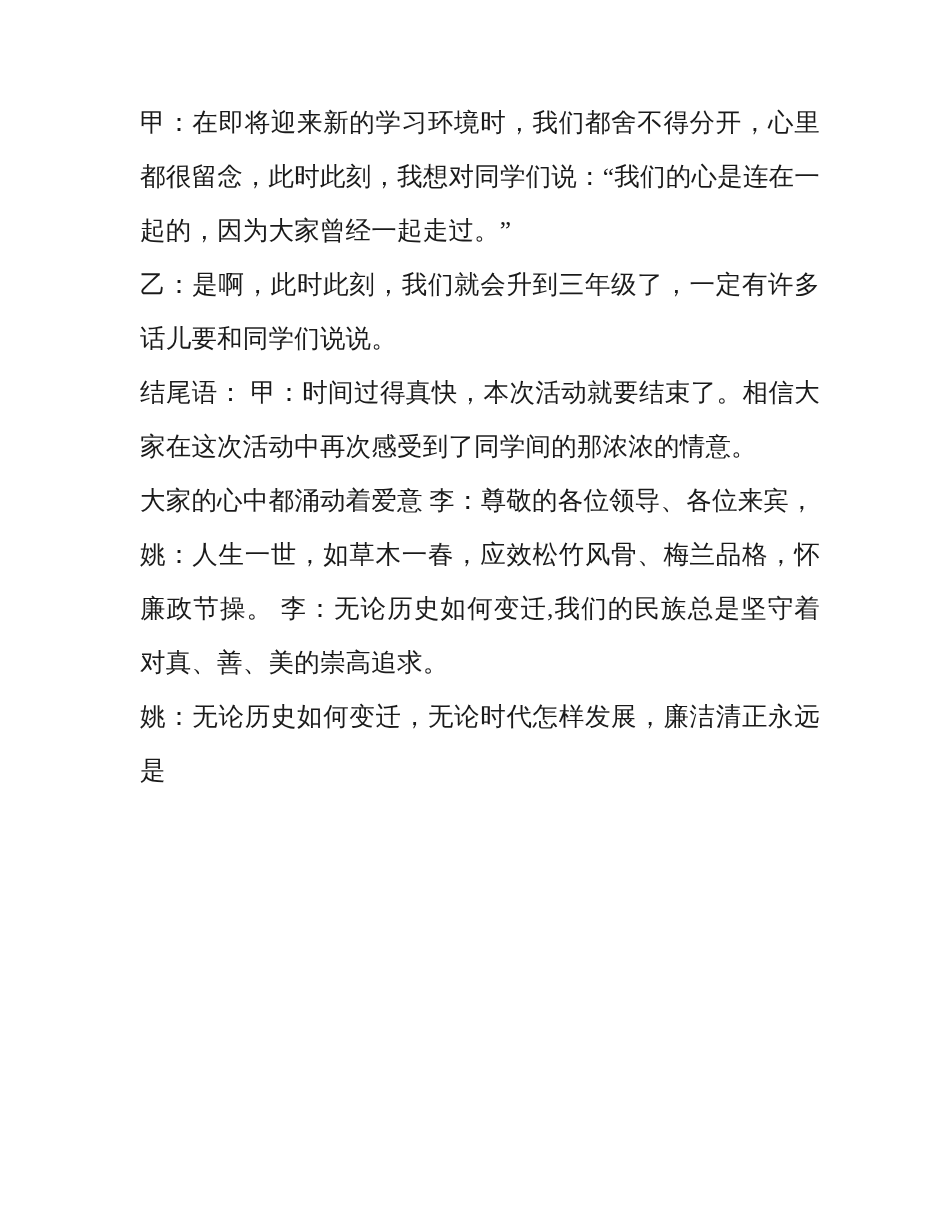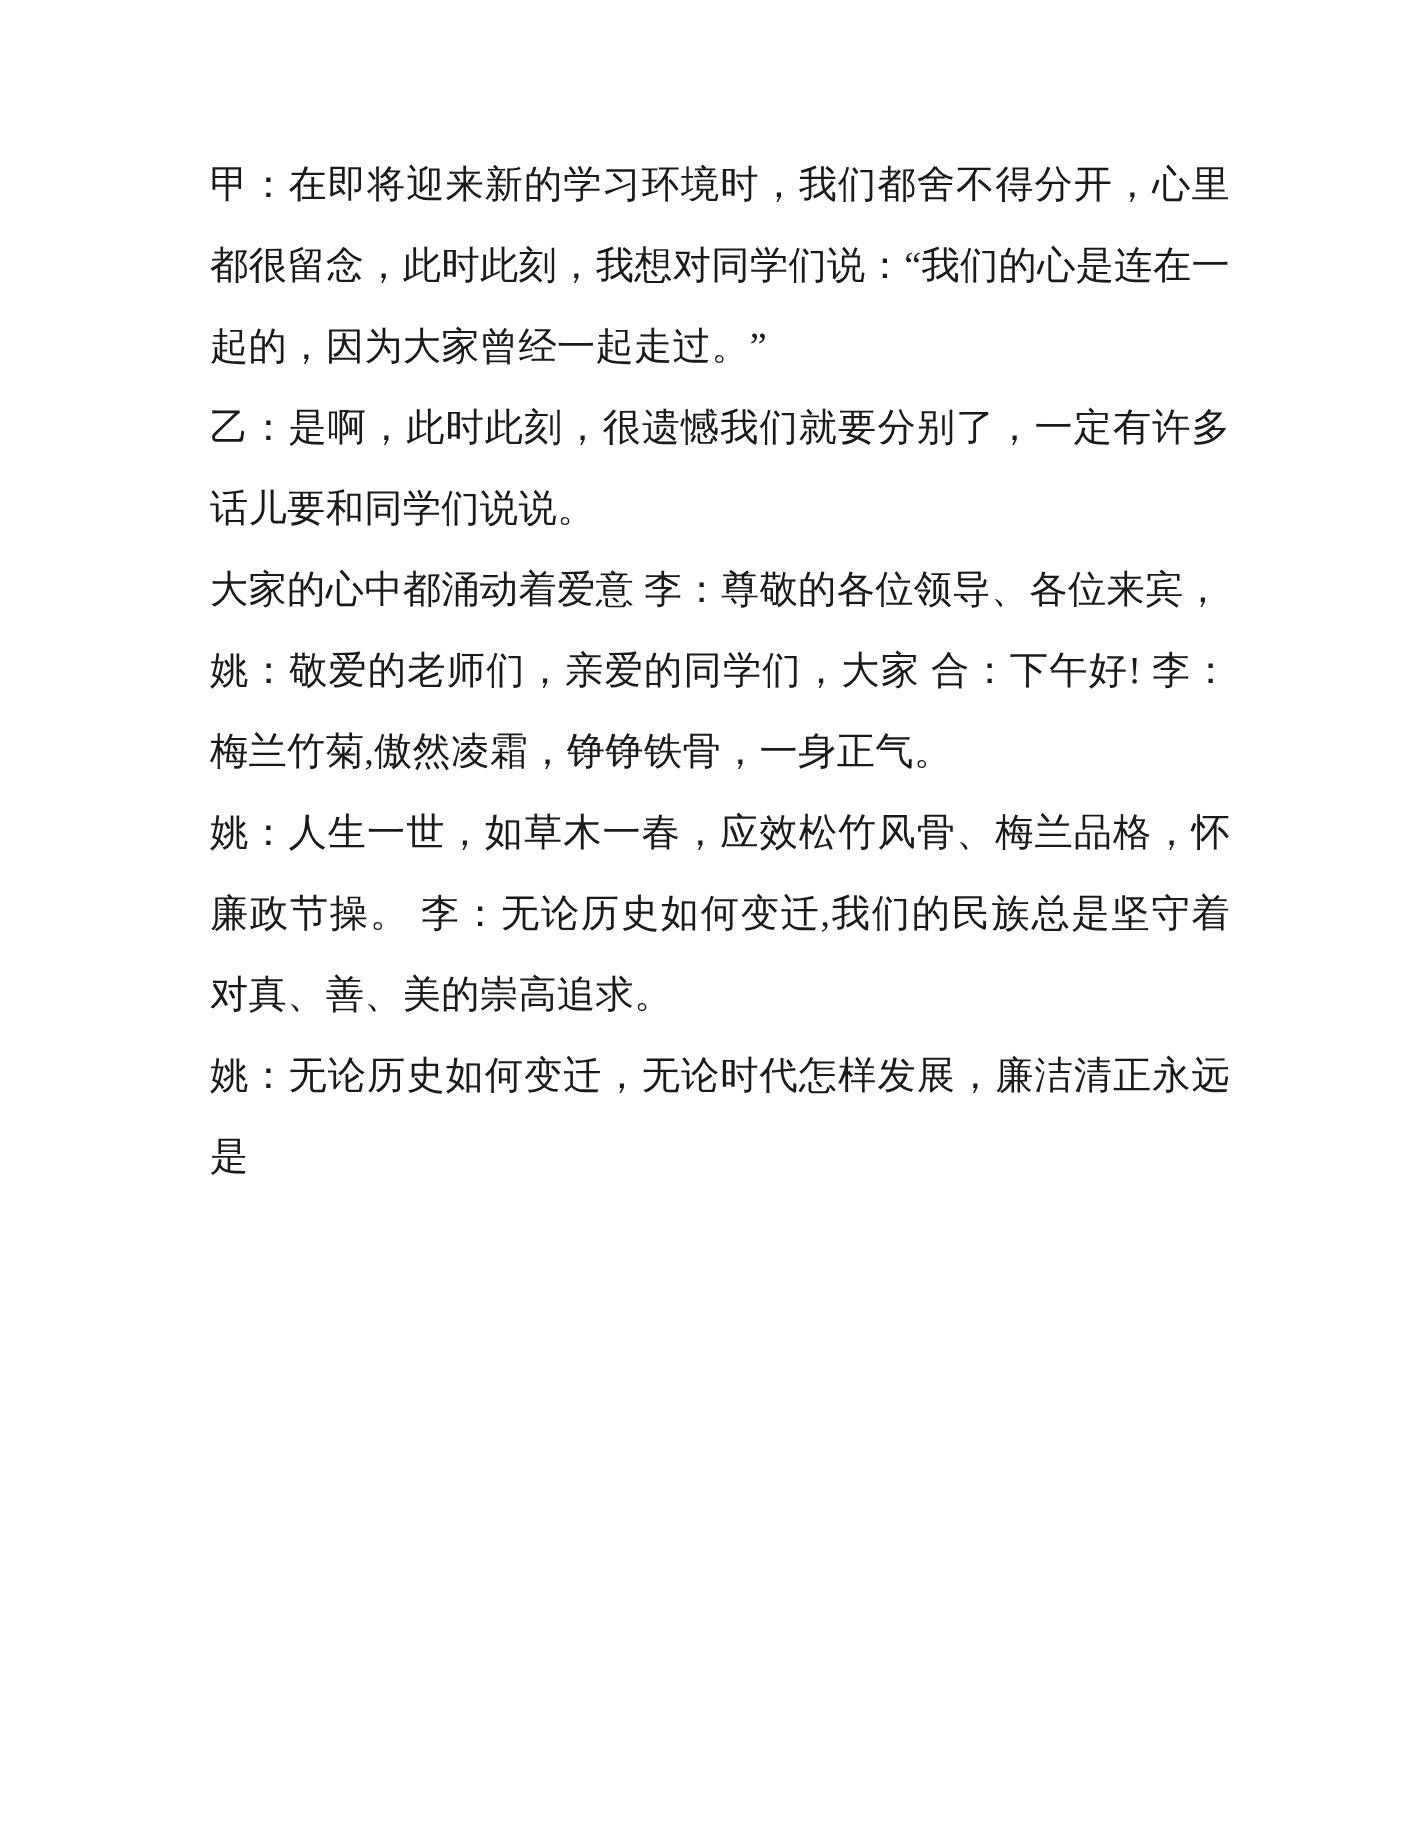--- a/index.html
+++ b/index.html
@@ -34,19 +34,19 @@
     text-indent: 0;
     word-break: break-all;
   }
 </style>
 </head>
 <body>
 
 <div class="page">
   <div class="doc-body">
     <p class="para">甲：在即将迎来新的学习环境时，我们都舍不得分开，心里都很留念，此时此刻，我想对同学们说：“我们的心是连在一起的，因为大家曾经一起走过。”</p>
-    <p class="para">乙：是啊，此时此刻，很遗憾我们就要分别了，一定有许多话儿要和同学们说说。</p>
+    <p class="para">乙：是啊，此时此刻，我们就会升到三年级了，一定有许多话儿要和同学们说说。</p>
+    <p class="para">结尾语： 甲：时间过得真快，本次活动就要结束了。相信大家在这次活动中再次感受到了同学间的那浓浓的情意。</p>
     <p class="para">大家的心中都涌动着爱意 李：尊敬的各位领导、各位来宾，</p>
-    <p class="para">姚：敬爱的老师们，亲爱的同学们，大家 合：下午好! 李：梅兰竹菊,傲然凌霜，铮铮铁骨，一身正气。</p>
     <p class="para">姚：人生一世，如草木一春，应效松竹风骨、梅兰品格，怀廉政节操。 李：无论历史如何变迁,我们的民族总是坚守着对真、善、美的崇高追求。</p>
     <p class="para">姚：无论历史如何变迁，无论时代怎样发展，廉洁清正永远是</p>
   </div>
 </div>
 
 </body></html>

